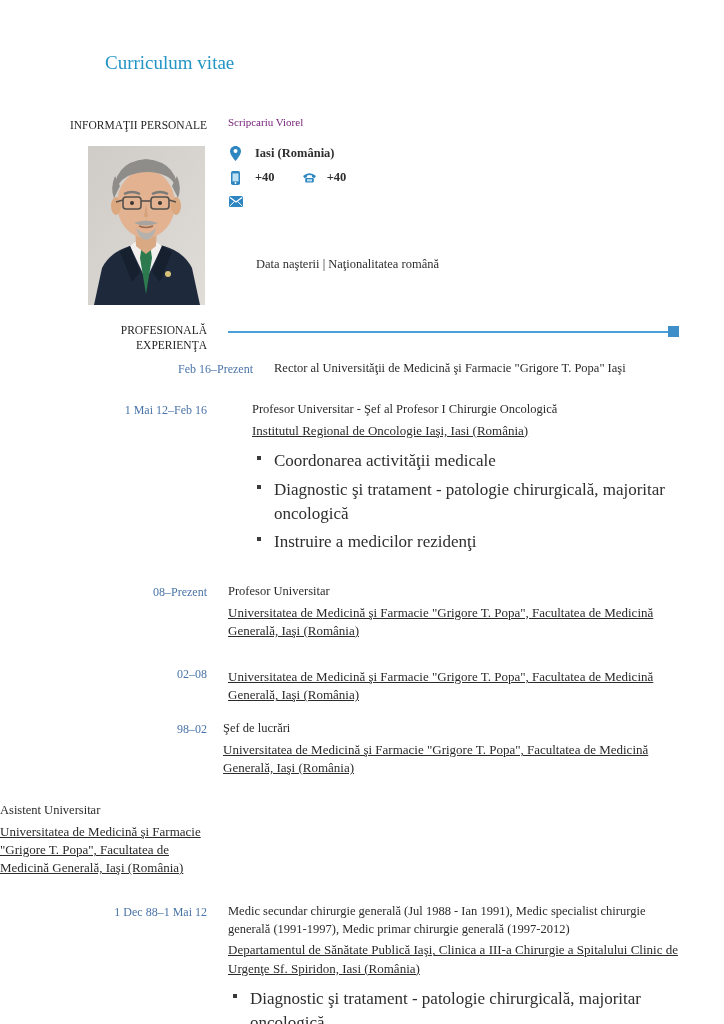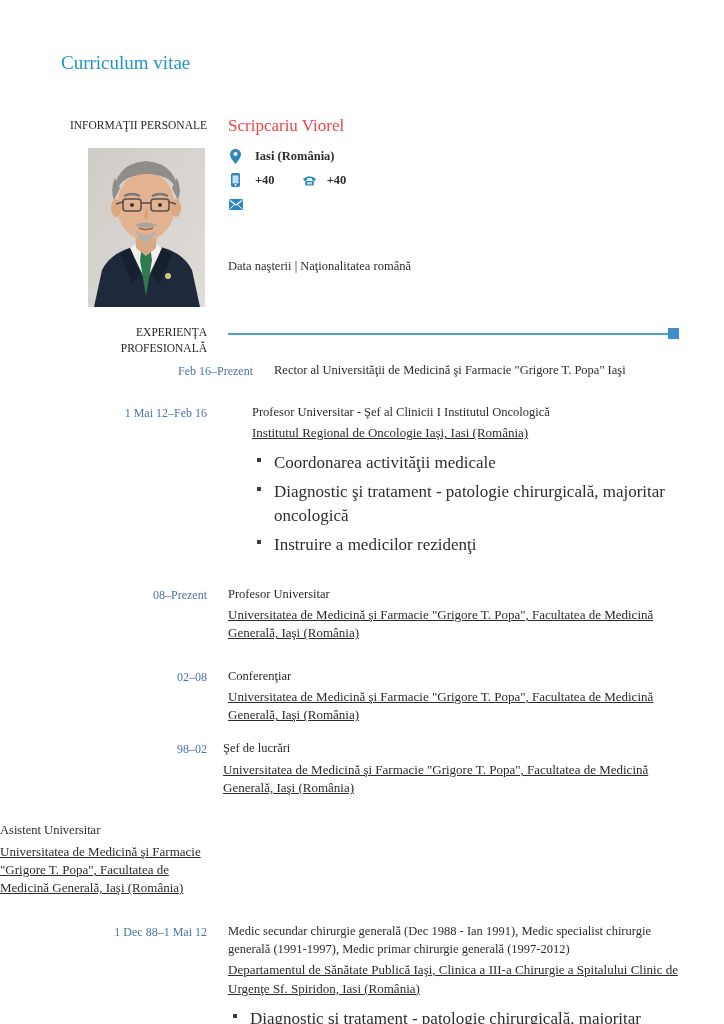--- a/index.html
+++ b/index.html
@@ -9,57 +9,57 @@
     font-family:"Liberation Serif","DejaVu Serif",serif;
     color:#2e2e2e;
     overflow:hidden;
   }
   .page {
     position:relative;
     width:724px; height:1024px;
     background:#ffffff;
   }
   .title {
-    margin:52px 0 0 61px;
+    margin:52px 0 0 105px;
     font-size:19px;
     font-weight:normal;
     color:#2395c5;
   }
   .row {
     display:grid;
     grid-template-columns:207px 1fr;
     column-gap:21px;
     padding-right:34px;
   }
   .left { text-align:right; }
   .section-label {
     font-size:11.5px;
     color:#1f1f1f;
     line-height:1.35;
     padding-top:2px;
   }
   .personal-head { margin-top:42px; }
-  .person-name { font-size:17px; color:#ef4444; }
+  .person-name { font-size:11px; color:#701a75; }
   .personal-body { margin-top:12px; }
   .photo-cell { display:flex; justify-content:flex-end; padding-right:2px; }
   .photo-frame {
     width:117px; height:159px;
     overflow:hidden;
     background:#d6d2ce;
   }
   .contact-line {
     display:flex; align-items:center;
     font-size:12.5px;
     margin-bottom:8px;
     min-height:16px;
     font-weight:bold;
   }
   .contact-line .icon { display:inline-flex; width:15px; justify-content:center; margin-right:12px; }
   .contact-line .icon2 { display:inline-flex; width:18px; justify-content:center; margin:0 8px 0 26px; }
-  .birth-line { font-size:12.5px; margin-top:47px; color:#2e2e2e; }
+  .birth-line { font-size:12.5px; margin-top:47px; color:#2e2e2e;margin-left:28px; }
   .section-head { margin-top:16px; }
   .rule { position:relative; height:34px; }
   .rule-line { position:absolute; top:10px; left:0; right:20px; height:2px; background:#4a9fd8; }
   .rule-square { position:absolute; top:5px; right:11px; width:11px; height:11px; background:#3d8ec9; }
   .entry { }
   .entry-date {
     font-size:12px;
     color:#4a74a8;
     padding-top:1px;
     line-height:1.4;
@@ -191,40 +191,40 @@
             </svg>
         </span>
         <span></span>
       </div>
       <div class="birth-line">Data naşterii  | Naţionalitatea română</div>
     </div>
   </div>
 
   <div class="row section-head">
     <div class="left section-label">
+      <div>PROFESIONALĂ</div>
       <div>EXPERIENŢA</div>
-      <div>PROFESIONALĂ</div>
     </div>
     <div class="rule">
       <div class="rule-line"></div>
       <div class="rule-square"></div>
     </div>
   </div>
 
   <div class="row entry e1">
     <div class="left entry-date">Feb 16–Prezent</div>
     <div>
       <div class="entry-title">Rector al Universităţii de Medicină şi Farmacie "Grigore T. Popa" Iaşi</div>
     </div>
   </div>
 
   <div class="row entry e2">
     <div class="left entry-date">1 Mai 12–Feb 16</div>
     <div>
-      <div class="entry-title">Profesor Universitar - Şef al Clinicii I Institutul Oncologică</div>
+      <div class="entry-title">Profesor Universitar - Şef al Profesor I Chirurgie Oncologică</div>
       <div class="entry-org">Institutul Regional de Oncologie Iaşi, Iasi (România)</div>
       <div class="bullets">
         <div class="bullet-item">
             <span class="bullet-marker"></span>
             <span>Coordonarea activităţii medicale</span>
           </div>
         <div class="bullet-item">
             <span class="bullet-marker"></span>
             <span>Diagnostic şi tratament - patologie chirurgicală, majoritar oncologică</span>
           </div>
@@ -240,21 +240,20 @@
     <div class="left entry-date">08–Prezent</div>
     <div>
       <div class="entry-title">Profesor Universitar</div>
       <div class="entry-org">Universitatea de Medicină şi Farmacie "Grigore T. Popa", Facultatea de Medicină Generală, Iaşi (România)</div>
     </div>
   </div>
 
   <div class="row entry e4">
     <div class="left entry-date">02–08</div>
     <div>
-      <div class="entry-title">Conferenţiar</div>
       <div class="entry-org">Universitatea de Medicină şi Farmacie "Grigore T. Popa", Facultatea de Medicină Generală, Iaşi (România)</div>
     </div>
   </div>
 
   <div class="row entry e5">
     <div class="left entry-date">98–02</div>
     <div>
       <div class="entry-title">Şef de lucrări</div>
       <div class="entry-org">Universitatea de Medicină şi Farmacie "Grigore T. Popa", Facultatea de Medicină Generală, Iaşi (România)</div>
     </div>
@@ -263,21 +262,21 @@
   <div class="row entry e6">
     <div>
       <div class="entry-title">Asistent Universitar</div>
       <div class="entry-org">Universitatea de Medicină şi Farmacie "Grigore T. Popa", Facultatea de Medicină Generală, Iaşi (România)</div>
     </div>
   </div>
 
   <div class="row entry e7">
     <div class="left entry-date">1 Dec 88–1 Mai 12</div>
     <div>
-      <div class="entry-title">Medic secundar chirurgie generală (Dec 1988 - Ian 1991), Medic specialist chirurgie generală (1991-1997), Medic primar chirurgie generală (1997-2012)</div>
+      <div class="entry-title">Medic secundar chirurgie generală (Jul 1988 - Ian 1991), Medic specialist chirurgie generală (1991-1997), Medic primar chirurgie generală (1997-2012)</div>
       <div class="entry-org">Departamentul de Sănătate Publică Iaşi, Clinica a III-a Chirurgie a Spitalului Clinic de Urgenţe Sf. Spiridon, Iasi (România)</div>
       <div class="bullets">
         <div class="bullet-item">
             <span class="bullet-marker"></span>
             <span>Diagnostic şi tratament - patologie chirurgicală, majoritar oncologică</span>
           </div>
       </div>
     </div>
   </div>
 

